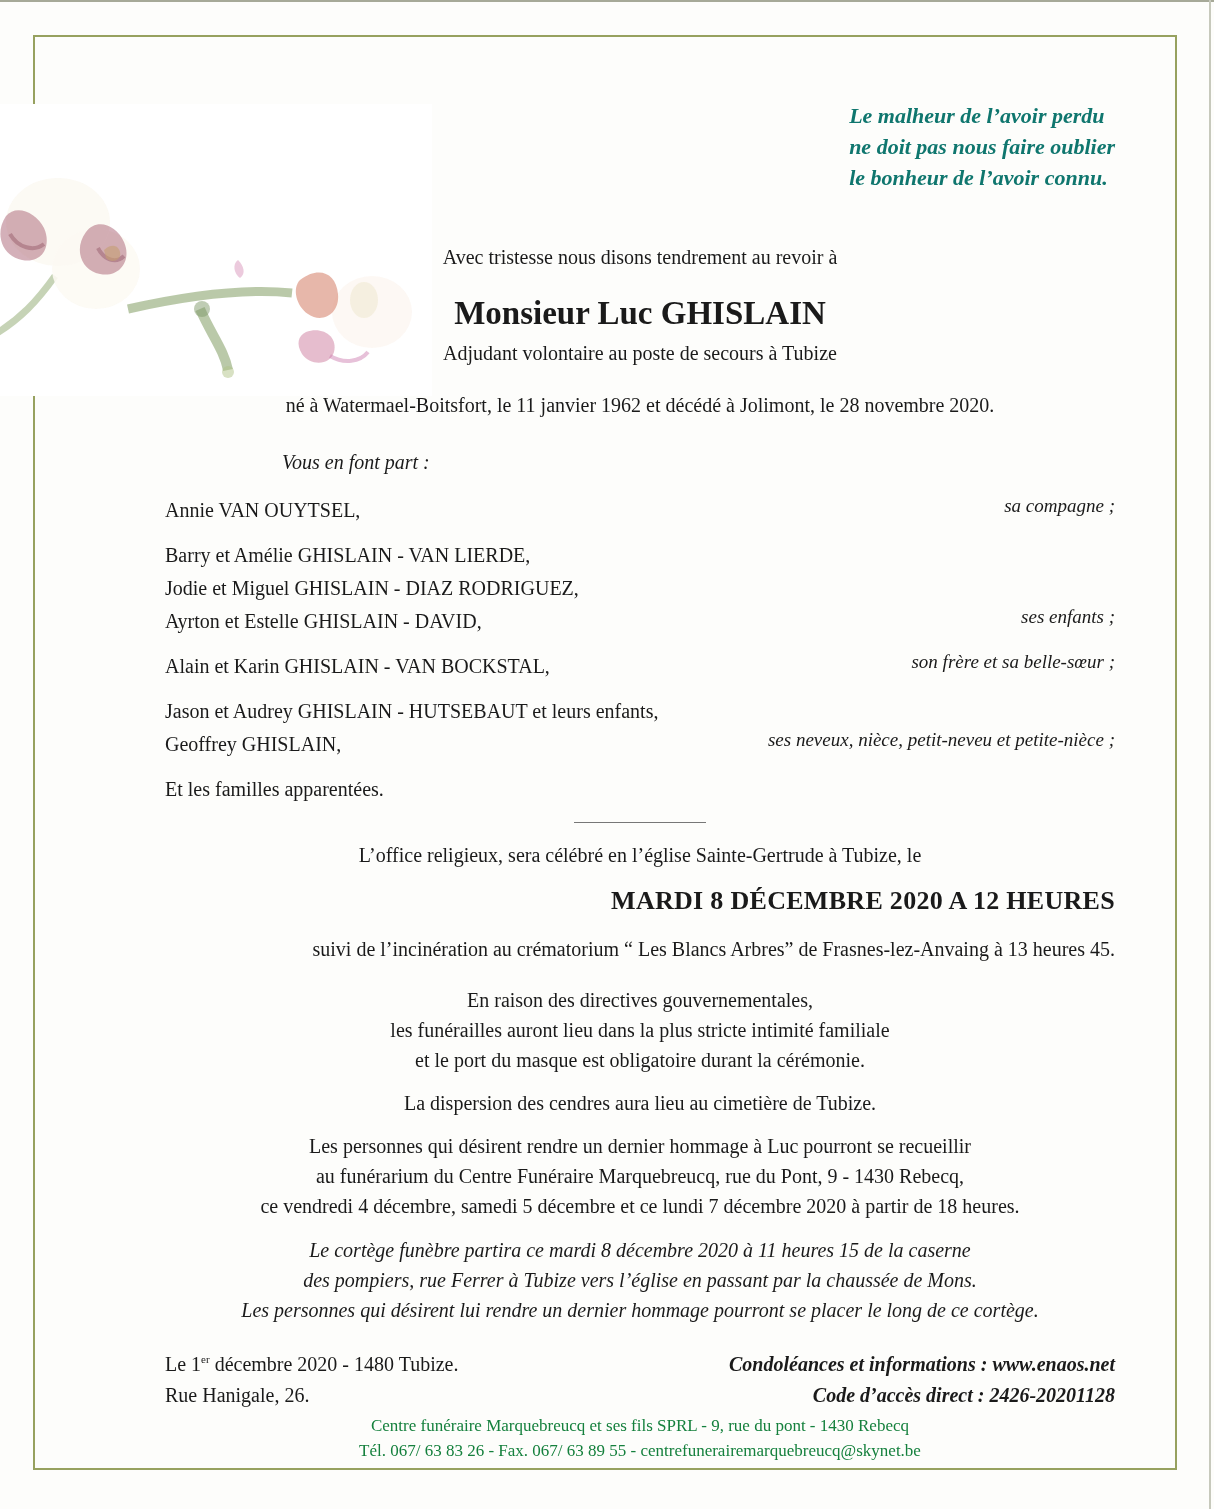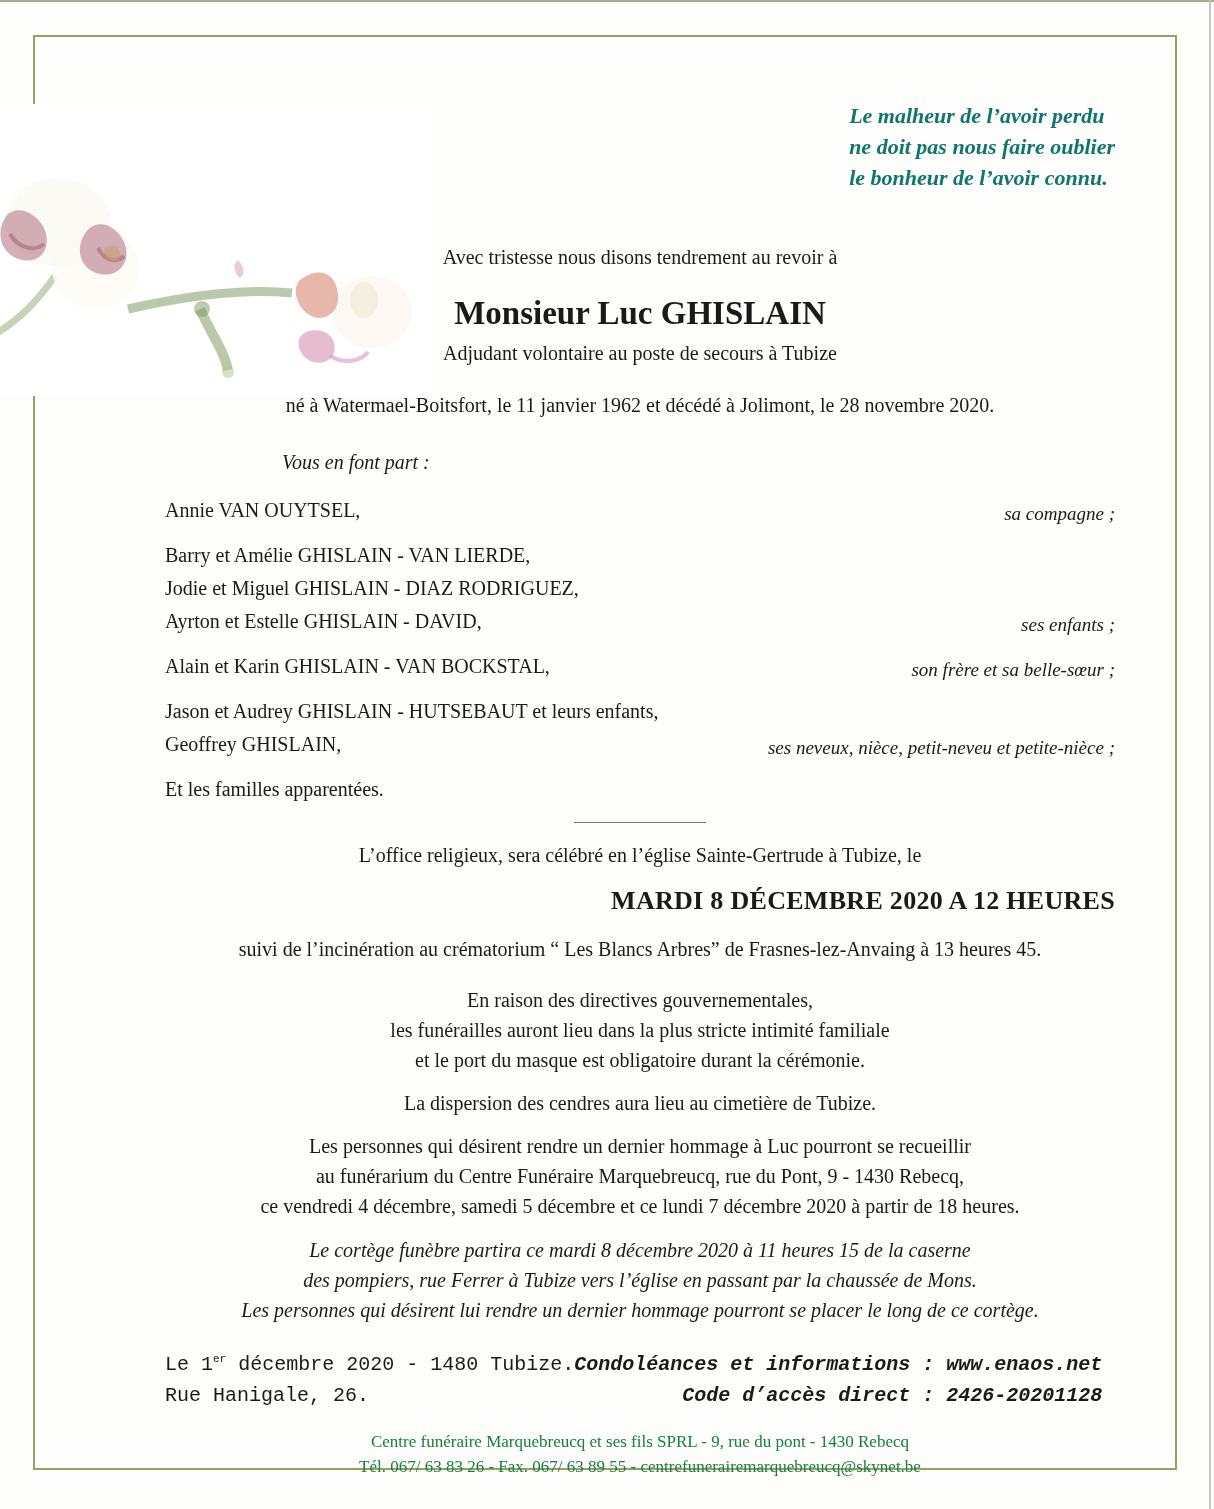--- a/index.html
+++ b/index.html
@@ -18,30 +18,30 @@
   .content{position:absolute;left:165px;top:100px;width:950px;z-index:3;font-size:20px;line-height:28px;}
   .epigraph{display:flex;justify-content:flex-end;margin-bottom:50px;}
   .epigraph-inner{text-align:left;font-style:italic;font-weight:bold;font-size:22px;line-height:31px;color:#0f766e;}
   .center{text-align:center;}
   .intro{margin-bottom:20px;}
   .deceased-name{font-size:33px;font-weight:bold;line-height:44px;margin-bottom:4px;}
   .subtitle{margin-bottom:24px;}
   .life{margin-bottom:29px;}
   .part-heading{font-style:italic;margin-left:117px;margin-bottom:18px;}
   .group{position:relative;margin-bottom:12px;line-height:33px;}
-  .relation{position:absolute;right:0;bottom:0;font-style:italic;font-size:19px;line-height:26px;}
+  .relation{position:absolute;right:0;bottom:8px;font-style:italic;font-size:19px;line-height:26px;}
   .closing{line-height:33px;}
   .divider{width:132px;height:1px;background:#777;border:none;margin:16px auto 18px auto;}
   .office{margin-bottom:14px;}
   .ceremony-date{font-size:26px;font-weight:bold;line-height:36px;margin-bottom:16px;letter-spacing:0.3px;text-align:right;}
-  .cremation{margin-bottom:22px;}
+  .cremation{margin-bottom:22px;text-align:right;}
   .block3{line-height:30px;margin-bottom:14px;}
   .ashes{margin-bottom:14px;}
   .cortege{font-style:italic;line-height:30px;margin-bottom:24px;}
-  .footer-row{display:flex;line-height:31px;margin-bottom:18px;font-family:Liberation Mono, monospace;}
+  .footer-row{display:flex;justify-content:space-between;line-height:31px;margin-bottom:2px;}
   .footer-right{text-align:right;font-weight:bold;font-style:italic;}
   .small-footer{text-align:center;font-size:17px;line-height:25px;color:#15803d;}
   sup{font-size:11px;line-height:0;}
 </style>
 </head>
 <body>
 
 <div class="scan-edge-top"></div>
 <div class="scan-edge-right"></div>
 <div class="card-border"></div>

